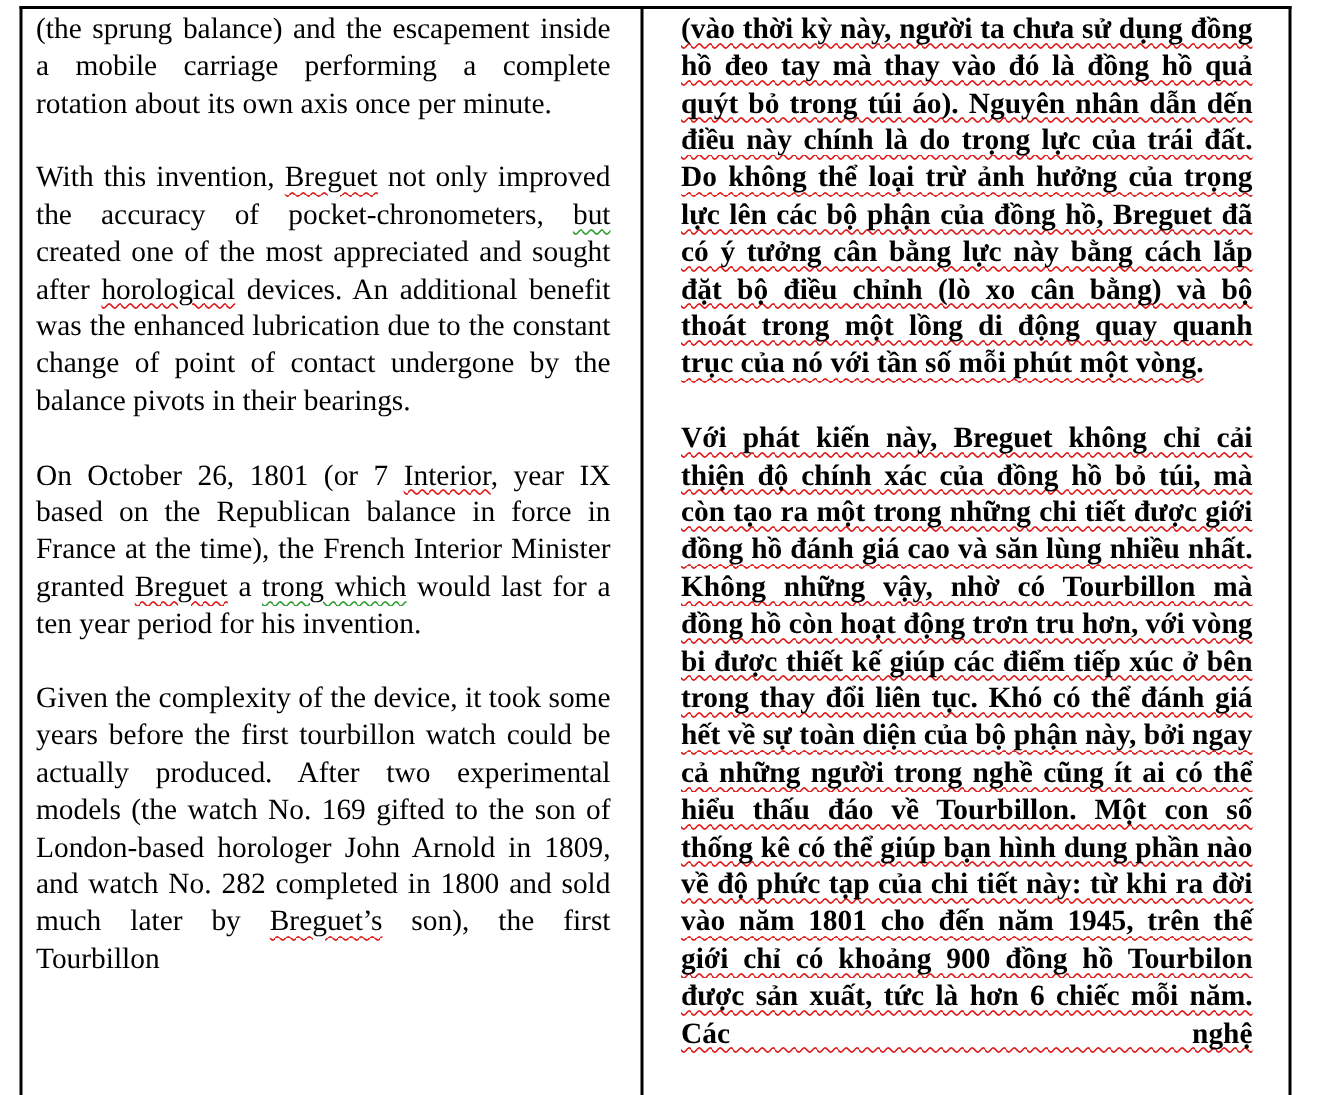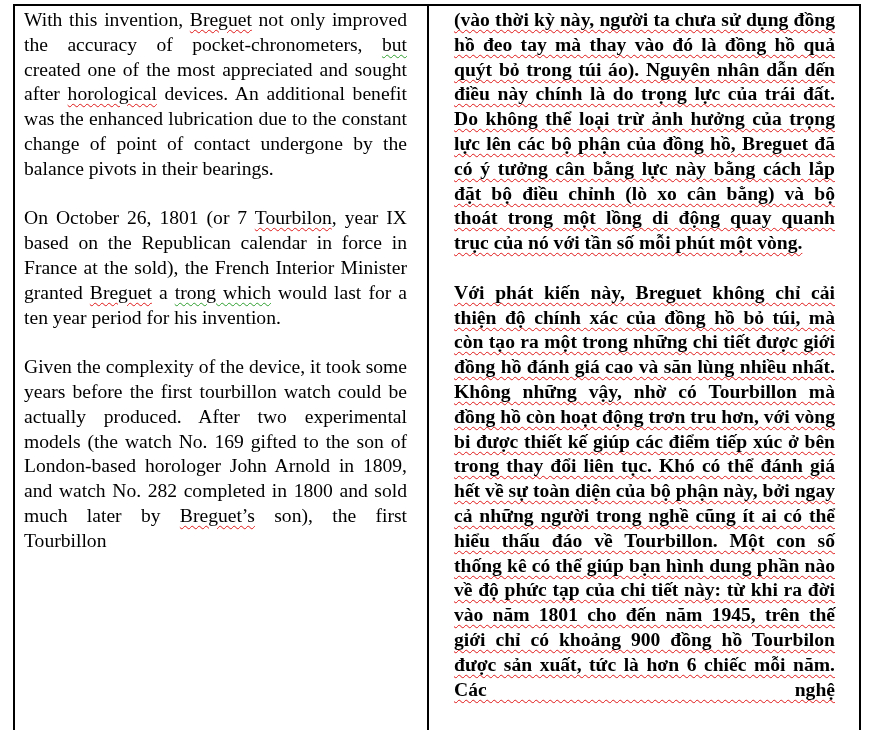--- a/index.html
+++ b/index.html
@@ -70,24 +70,27 @@
       text-decoration-skip-ink: none;
       font-weight: bold;
     }
   </style>
 </head>
 <body>
 
 <div class="doc-table">
   <div class="col col-left">
     <p class="para">
+      <span>(the sprung balance) and the escapement inside a mobile carriage performing a complete rotation about its own axis once per minute.</span>
+    </p>
+    <p class="para">
       <span>With this invention, </span><span class="sp-red">Breguet</span><span> not only improved the accuracy of pocket-chronometers, </span><span class="sp-green">but</span><span> created one of the most appreciated and sought after </span><span class="sp-red">horological</span><span> devices. An additional benefit was the enhanced lubrication due to the constant change of point of contact undergone by the balance pivots in their bearings.</span>
     </p>
     <p class="para">
-      <span>On October 26, 1801 (or 7 </span><span class="sp-red">Tourbilon</span><span>, year IX based on the Republican calendar in force in France at the sold), the French Interior Minister granted </span><span class="sp-red">Breguet</span><span> a </span><span class="sp-green">trong which</span><span> would last for a ten year period for his invention.</span>
+      <span>On October 26, 1801 (or 7 </span><span class="sp-red">Interior</span><span>, year IX based on the Republican balance in force in France at the time), the French Interior Minister granted </span><span class="sp-red">Breguet</span><span> a </span><span class="sp-green">trong which</span><span> would last for a ten year period for his invention.</span>
     </p>
     <p class="para cut">
       <span>Given the complexity of the device, it took some years before the first tourbillon watch could be actually produced. After two experimental models (the watch No. 169 gifted to the son of London-based horologer John Arnold in 1809, and watch No. 282 completed in 1800 and sold much later by </span><span class="sp-red">Breguet’s</span><span> son), the first Tourbillon</span>
     </p>
   </div>
   <div class="col col-right">
     <p class="para">(vào thời kỳ này, người ta chưa sử dụng đồng hồ đeo tay mà thay vào đó là đồng hồ quả quýt bỏ trong túi áo). Nguyên nhân dẫn dến điều này chính là do trọng lực của trái đất. Do không thể loại trừ ảnh hưởng của trọng lực lên các bộ phận của đồng hồ, Breguet đã có ý tưởng cân bằng lực này bằng cách lắp đặt bộ điều chỉnh (lò xo cân bằng) và bộ thoát trong một lồng di động quay quanh trục của nó với tần số mỗi phút một vòng.</p>
     <p class="para cut">Với phát kiến này, Breguet không chỉ cải thiện độ chính xác của đồng hồ bỏ túi, mà còn tạo ra một trong những chi tiết được giới đồng hồ đánh giá cao và săn lùng nhiều nhất. Không những vậy, nhờ có Tourbillon mà đồng hồ còn hoạt động trơn tru hơn, với vòng bi được thiết kế giúp các điểm tiếp xúc ở bên trong thay đổi liên tục. Khó có thể đánh giá hết về sự toàn diện của bộ phận này, bởi ngay cả những người trong nghề cũng ít ai có thể hiểu thấu đáo về Tourbillon. Một con số thống kê có thể giúp bạn hình dung phần nào về độ phức tạp của chi tiết này: từ khi ra đời vào năm 1801 cho đến năm 1945, trên thế giới chỉ có khoảng 900 đồng hồ Tourbilon được sản xuất, tức là hơn 6 chiếc mỗi năm. Các nghệ</p>
   </div>
 </div>

